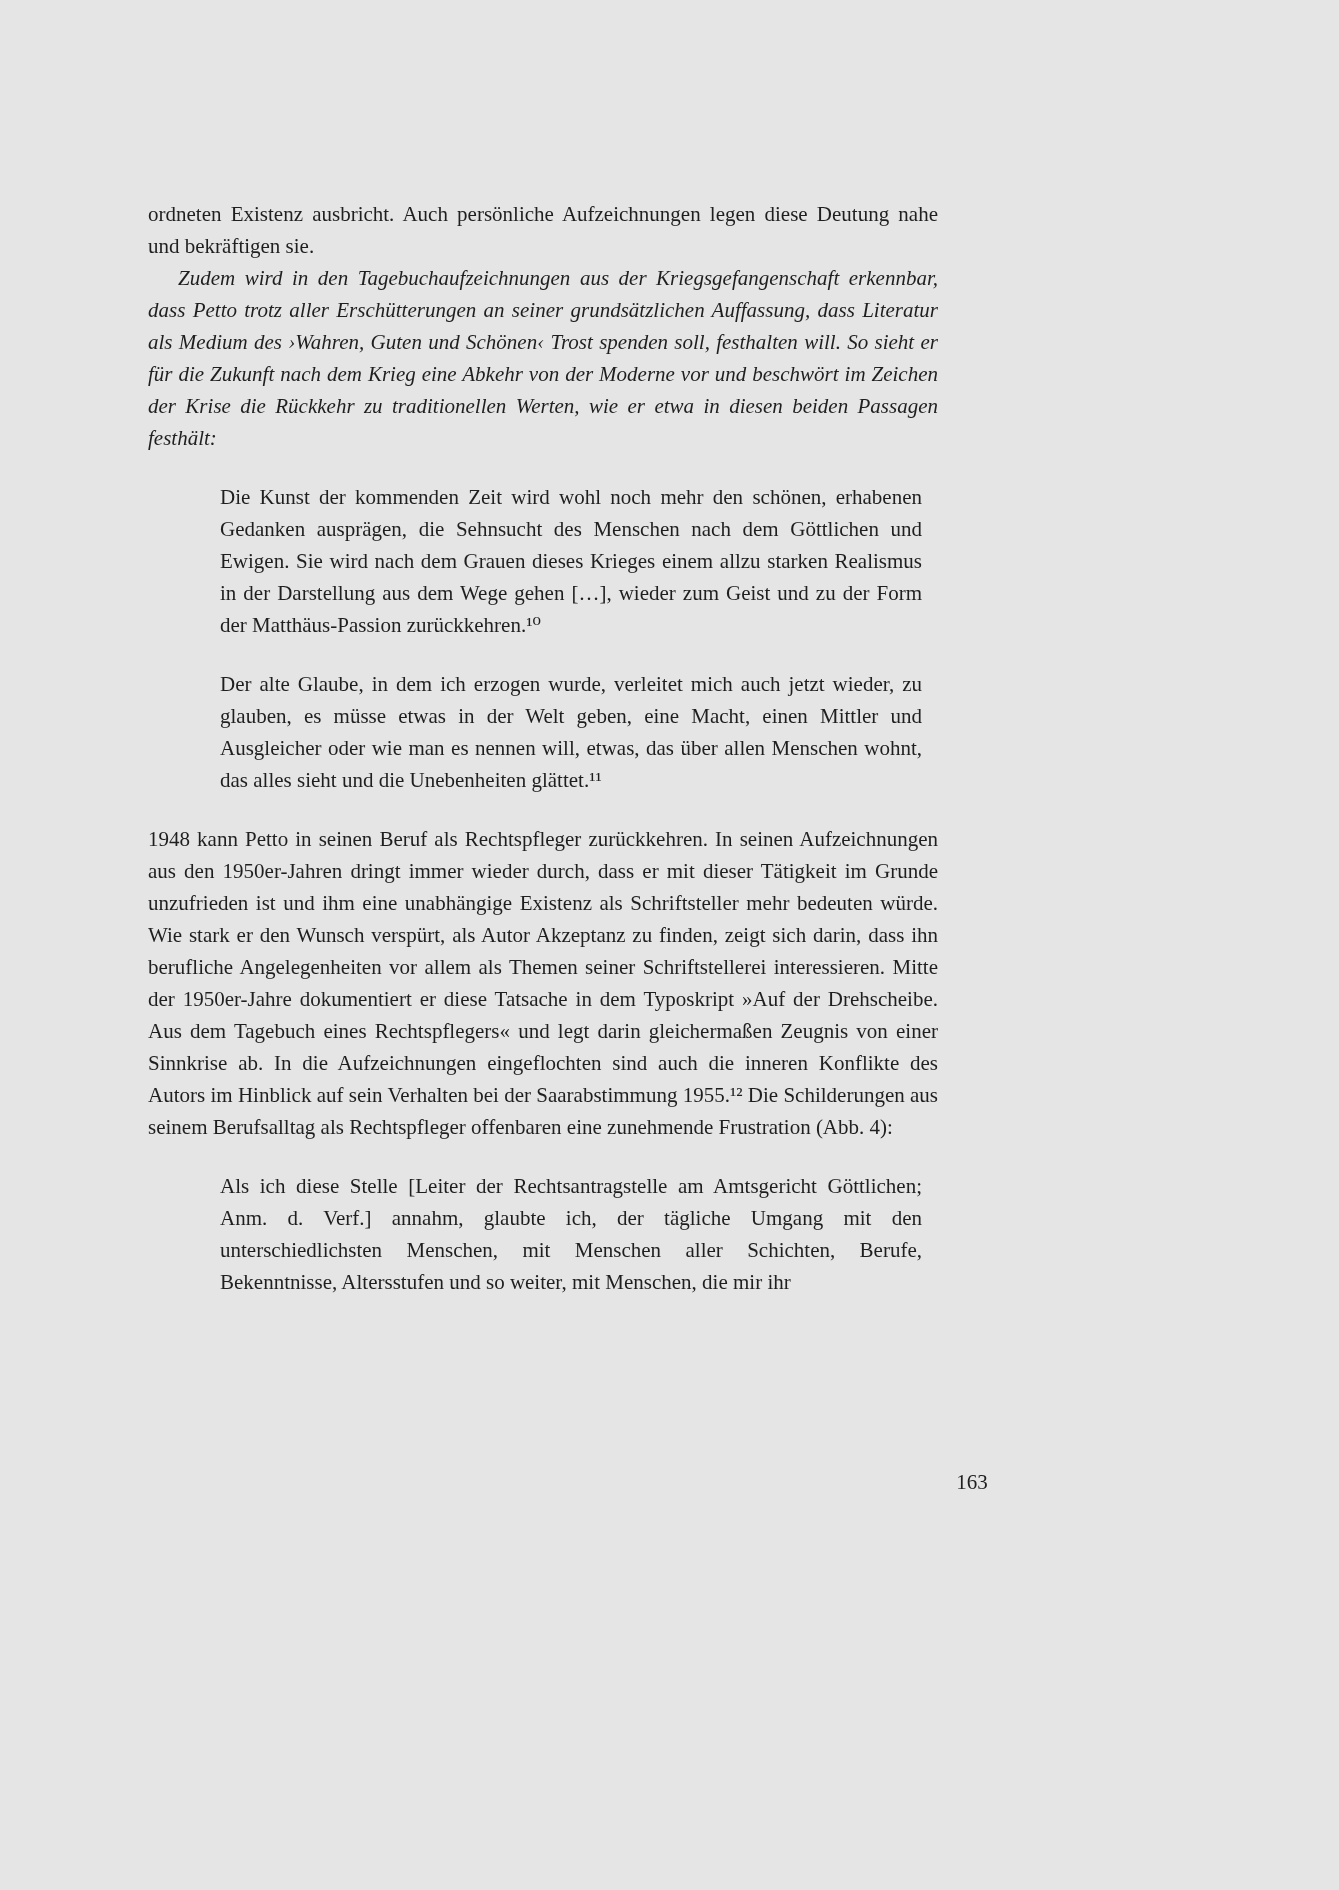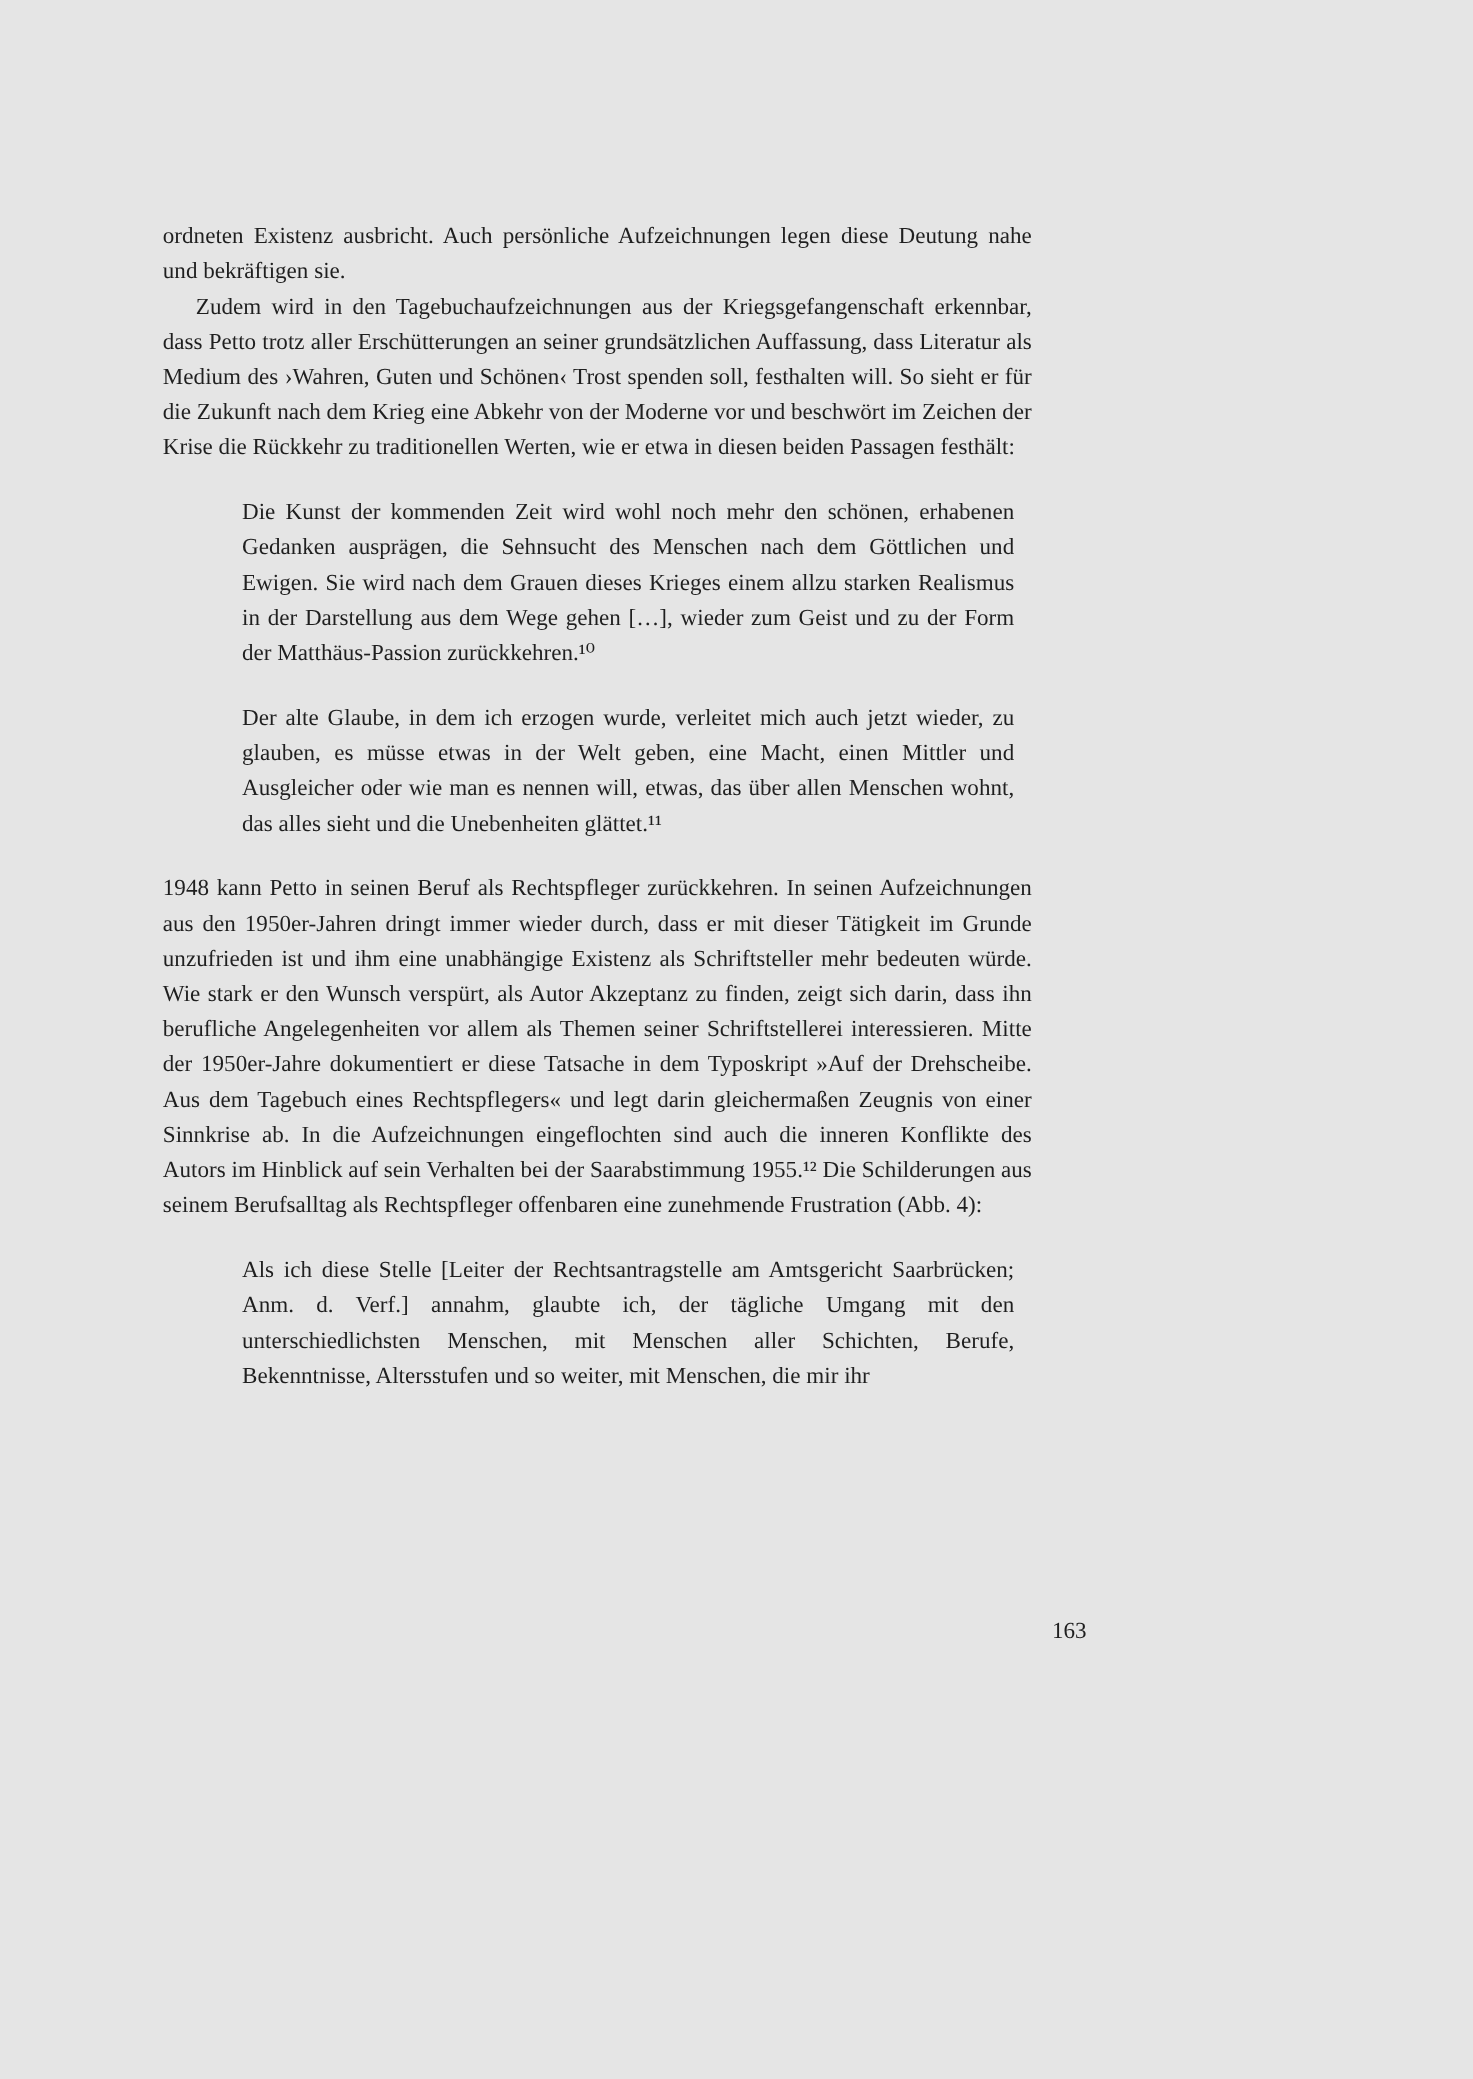--- a/index.html
+++ b/index.html
@@ -27,20 +27,21 @@
     text-align: justify;
     hyphens: auto;
     -webkit-hyphens: auto;
   }
   .para {
     margin: 0;
     padding: 0;
   }
   .para.indent-first {
     text-indent: 30px;
+    font-style: italic;
   }
   .quote {
     margin: 27px 16px 27px 72px;
     padding: 0;
   }
   .page-number {
     position: absolute;
     left: 940px;
     top: 1466px;
     width: 64px;
@@ -59,19 +60,19 @@
     <p class="para">ordneten Existenz ausbricht. Auch persönliche Aufzeichnungen legen diese Deutung nahe und bekräftigen sie.</p>
 
     <p class="para indent-first">Zudem wird in den Tagebuchaufzeichnungen aus der Kriegsgefangenschaft erkennbar, dass Petto trotz aller Erschütterungen an seiner grundsätzlichen Auffassung, dass Literatur als Medium des ›Wahren, Guten und Schönen‹ Trost spenden soll, festhalten will. So sieht er für die Zukunft nach dem Krieg eine Abkehr von der Moderne vor und beschwört im Zeichen der Krise die Rückkehr zu traditionellen Werten, wie er etwa in diesen beiden Passagen festhält:</p>
 
     <blockquote class="quote">Die Kunst der kommenden Zeit wird wohl noch mehr den schönen, erhabenen Gedanken ausprägen, die Sehnsucht des Menschen nach dem Göttlichen und Ewigen. Sie wird nach dem Grauen dieses Krieges einem allzu starken Realismus in der Darstellung aus dem Wege gehen […], wieder zum Geist und zu der Form der Matthäus-Passion zurückkehren.¹⁰</blockquote>
 
     <blockquote class="quote">Der alte Glaube, in dem ich erzogen wurde, verleitet mich auch jetzt wieder, zu glauben, es müsse etwas in der Welt geben, eine Macht, einen Mittler und Ausgleicher oder wie man es nennen will, etwas, das über allen Menschen wohnt, das alles sieht und die Unebenheiten glättet.¹¹</blockquote>
 
     <p class="para">1948 kann Petto in seinen Beruf als Rechtspfleger zurückkehren. In seinen Aufzeichnungen aus den 1950er-Jahren dringt immer wieder durch, dass er mit dieser Tätigkeit im Grunde unzufrieden ist und ihm eine unabhängige Existenz als Schriftsteller mehr bedeuten würde. Wie stark er den Wunsch verspürt, als Autor Akzeptanz zu finden, zeigt sich darin, dass ihn berufliche Angelegenheiten vor allem als Themen seiner Schriftstellerei interessieren. Mitte der 1950er-Jahre dokumentiert er diese Tatsache in dem Typoskript »Auf der Drehscheibe. Aus dem Tagebuch eines Rechtspflegers« und legt darin gleichermaßen Zeugnis von einer Sinnkrise ab. In die Aufzeichnungen eingeflochten sind auch die inneren Konflikte des Autors im Hinblick auf sein Verhalten bei der Saarabstimmung 1955.¹² Die Schilderungen aus seinem Berufsalltag als Rechtspfleger offenbaren eine zunehmende Frustration (Abb. 4):</p>
 
-    <blockquote class="quote">Als ich diese Stelle [Leiter der Rechtsantragstelle am Amtsgericht Saarbrücken; Anm. d. Verf.] annahm, glaubte ich, der tägliche Umgang mit den unterschiedlichsten Menschen, mit Menschen aller Schichten, Berufe, Bekenntnisse, Altersstufen und so weiter, mit Menschen, die mir ihr</blockquote>
+    <blockquote class="quote">Als ich diese Stelle [Leiter der Rechtsantragstelle am Amtsgericht Göttlichen; Anm. d. Verf.] annahm, glaubte ich, der tägliche Umgang mit den unterschiedlichsten Menschen, mit Menschen aller Schichten, Berufe, Bekenntnisse, Altersstufen und so weiter, mit Menschen, die mir ihr</blockquote>
 
   </div>
 
   <div class="page-number">163</div>
 
 </div>
 
 </body></html>

